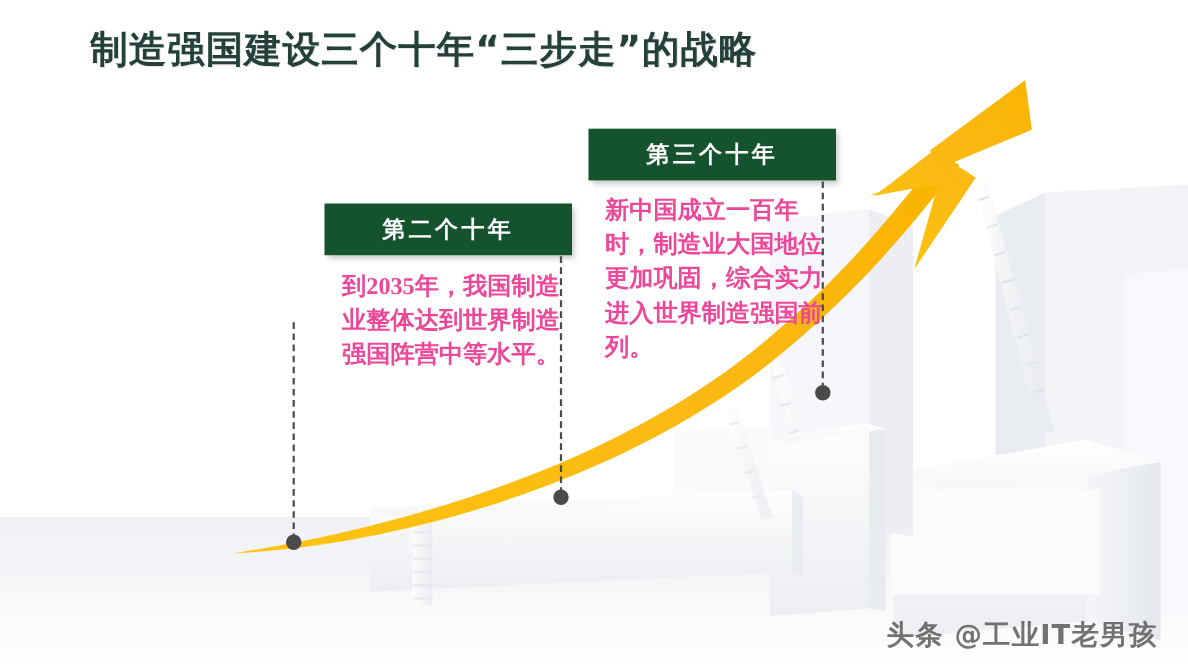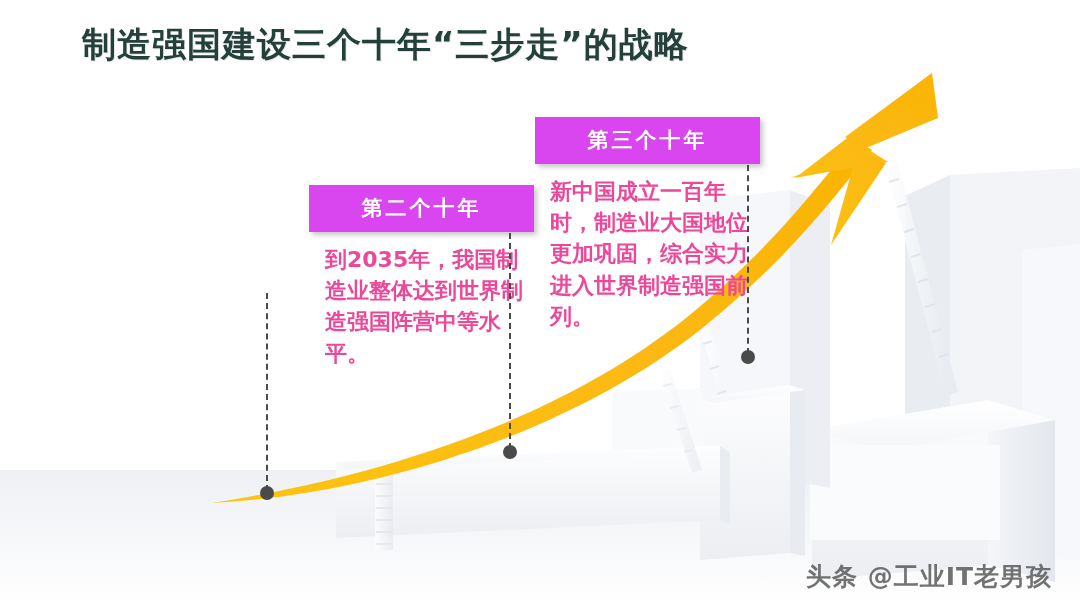--- a/index.html
+++ b/index.html
@@ -31,21 +31,21 @@
     letter-spacing: 1px;
     white-space: nowrap;
     text-shadow: 1px 1px 0 rgba(0,0,0,0.10);
   }
 
   
   .step { position: absolute; }
   .step-head {
     position: relative;
     display: block;
-    background: #d946ef;
+    background: #14532d;
     color: #ffffff;
     font-size: 21px;
     font-weight: bold;
     letter-spacing: 3px;
     text-align: center;
     line-height: 47px;
     height: 47px;
     box-shadow: 3px 3px 5px rgba(0,0,0,0.22);
   }
   .step-body {
@@ -53,21 +53,21 @@
     font-size: 22px;
     font-weight: bold;
     color: #ec4899;
     line-height: 1.42;
     letter-spacing: 0px;
   }
 
   #step1 { left: 55px; top: 245px; width: 225px; }
   #step1 .step-body { width: 196px; margin-left: 12px; }
 
-  #step2 { left: 309px; top: 185px; width: 225px; }
+  #step2 { left: 295px; top: 185px; width: 225px; font-family: Liberation Serif, serif; }
   #step2 .step-body { width: 200px; margin-left: 16px; }
 
   #step3 { left: 535px; top: 117px; width: 225px; }
   #step3 .step-body { width: 200px; margin-left: 15px; }
 
   
   .connector {
     position: absolute;
     width: 0;
     border-left: 2px dashed #4a4a4a;

